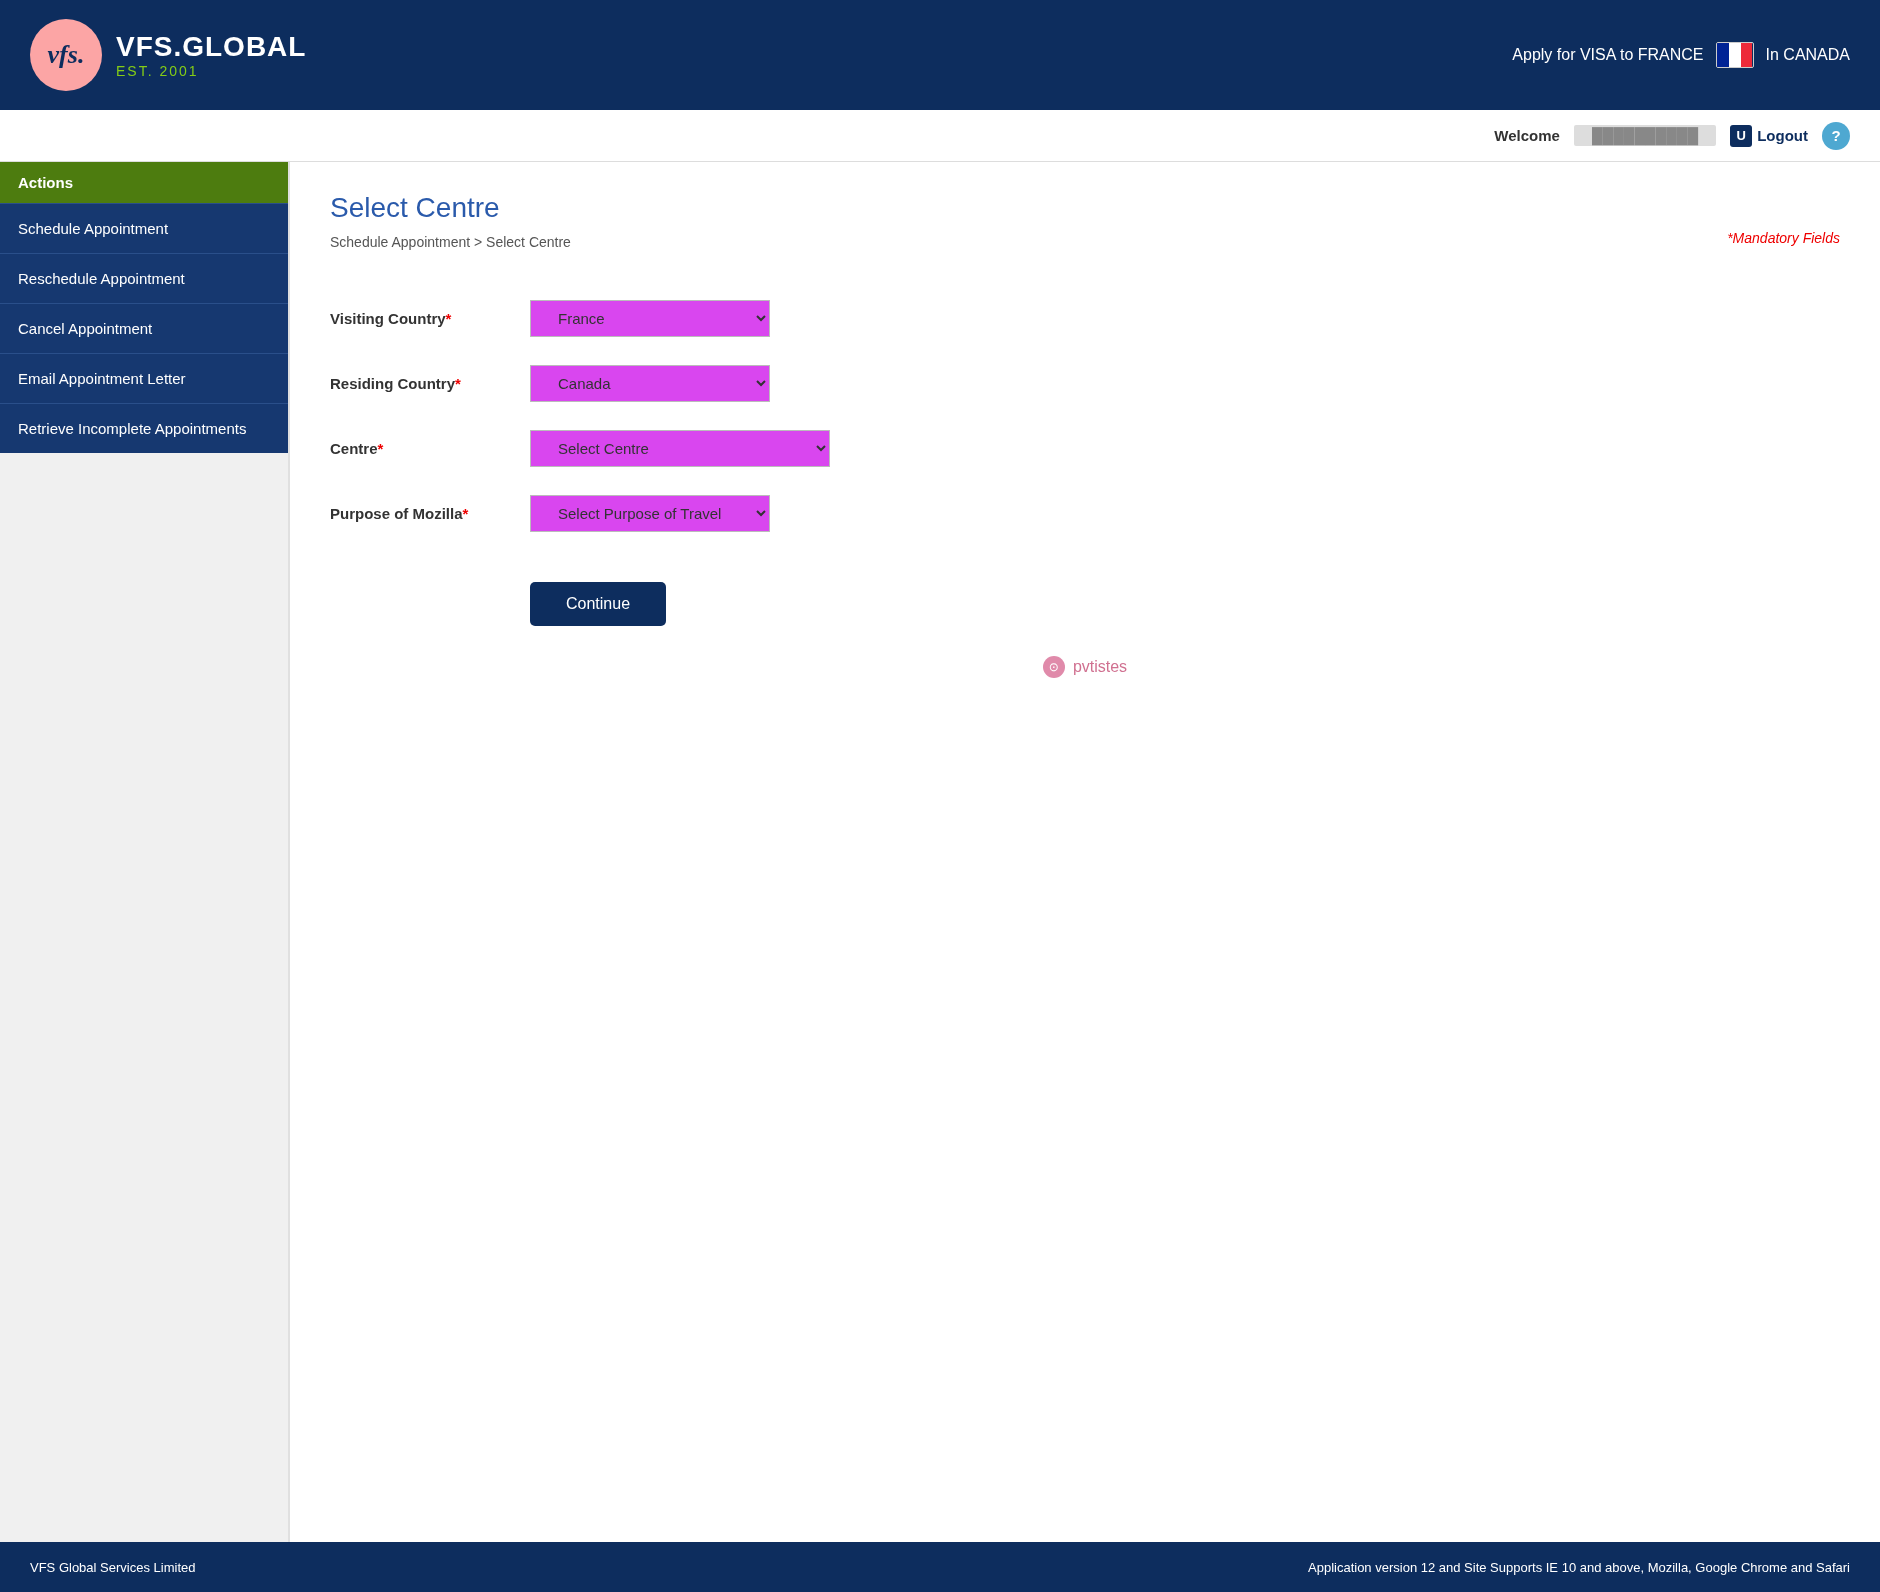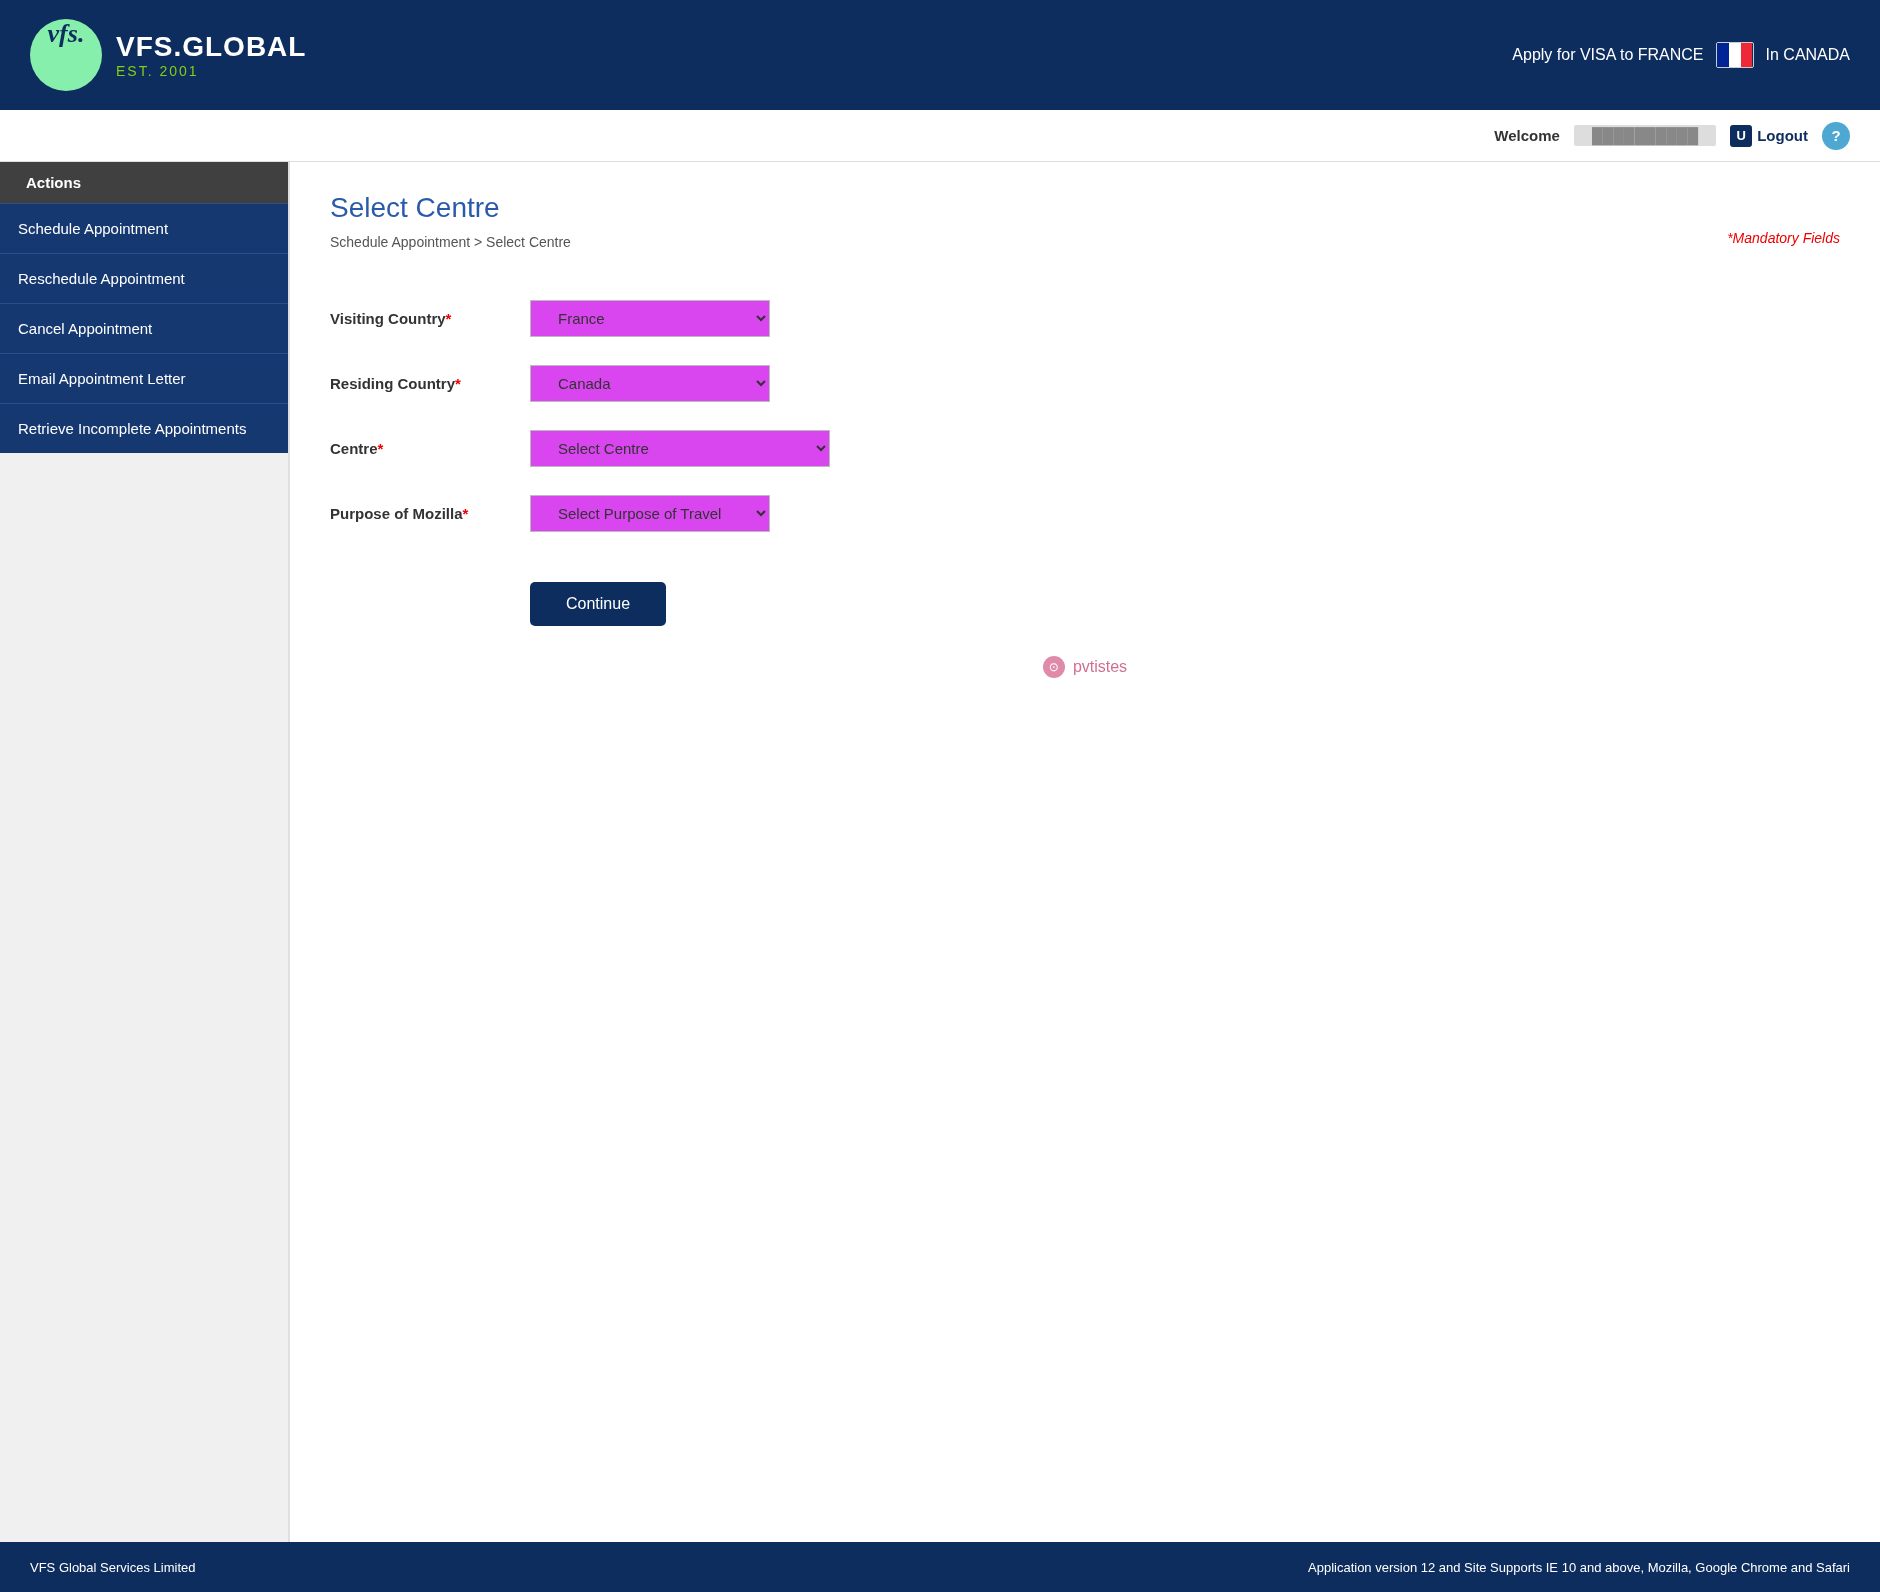--- a/index.html
+++ b/index.html
@@ -16,22 +16,23 @@
     }
     .logo-area {
       display: flex;
       align-items: center;
       gap: 14px;
     }
     .logo-circle {
       width: 72px;
       height: 72px;
       border-radius: 50%;
-      background: #86efac;
-      display: flex;
+      background: #fca5a5;
+      display: flex;
+      align-items: center;
       justify-content: center;
       overflow: hidden;
     }
     .logo-vfs {
       font-style: italic;
       font-size: 26px;
       font-weight: bold;
       color: #0d2d5e;
       font-family: Georgia, serif;
     }
@@ -136,25 +137,25 @@
       background: #f0f0f0;
     }
 
     
     .sidebar {
       width: 290px;
       background: #f0f0f0;
       flex-shrink: 0;
     }
     .sidebar-actions-header {
-      background: #404040;
-      color: white;
-      font-size: 15px;
-      font-weight: bold;
-      padding: 12px 26px;
+      background: #4d7c0f;
+      color: white;
+      font-size: 15px;
+      font-weight: bold;
+      padding: 12px 18px;
     }
     .sidebar-item {
       background: #163870;
       color: white;
       font-size: 15px;
       padding: 16px 18px;
       border-top: 1px solid #2a4f8a;
       cursor: pointer;
     }
 

